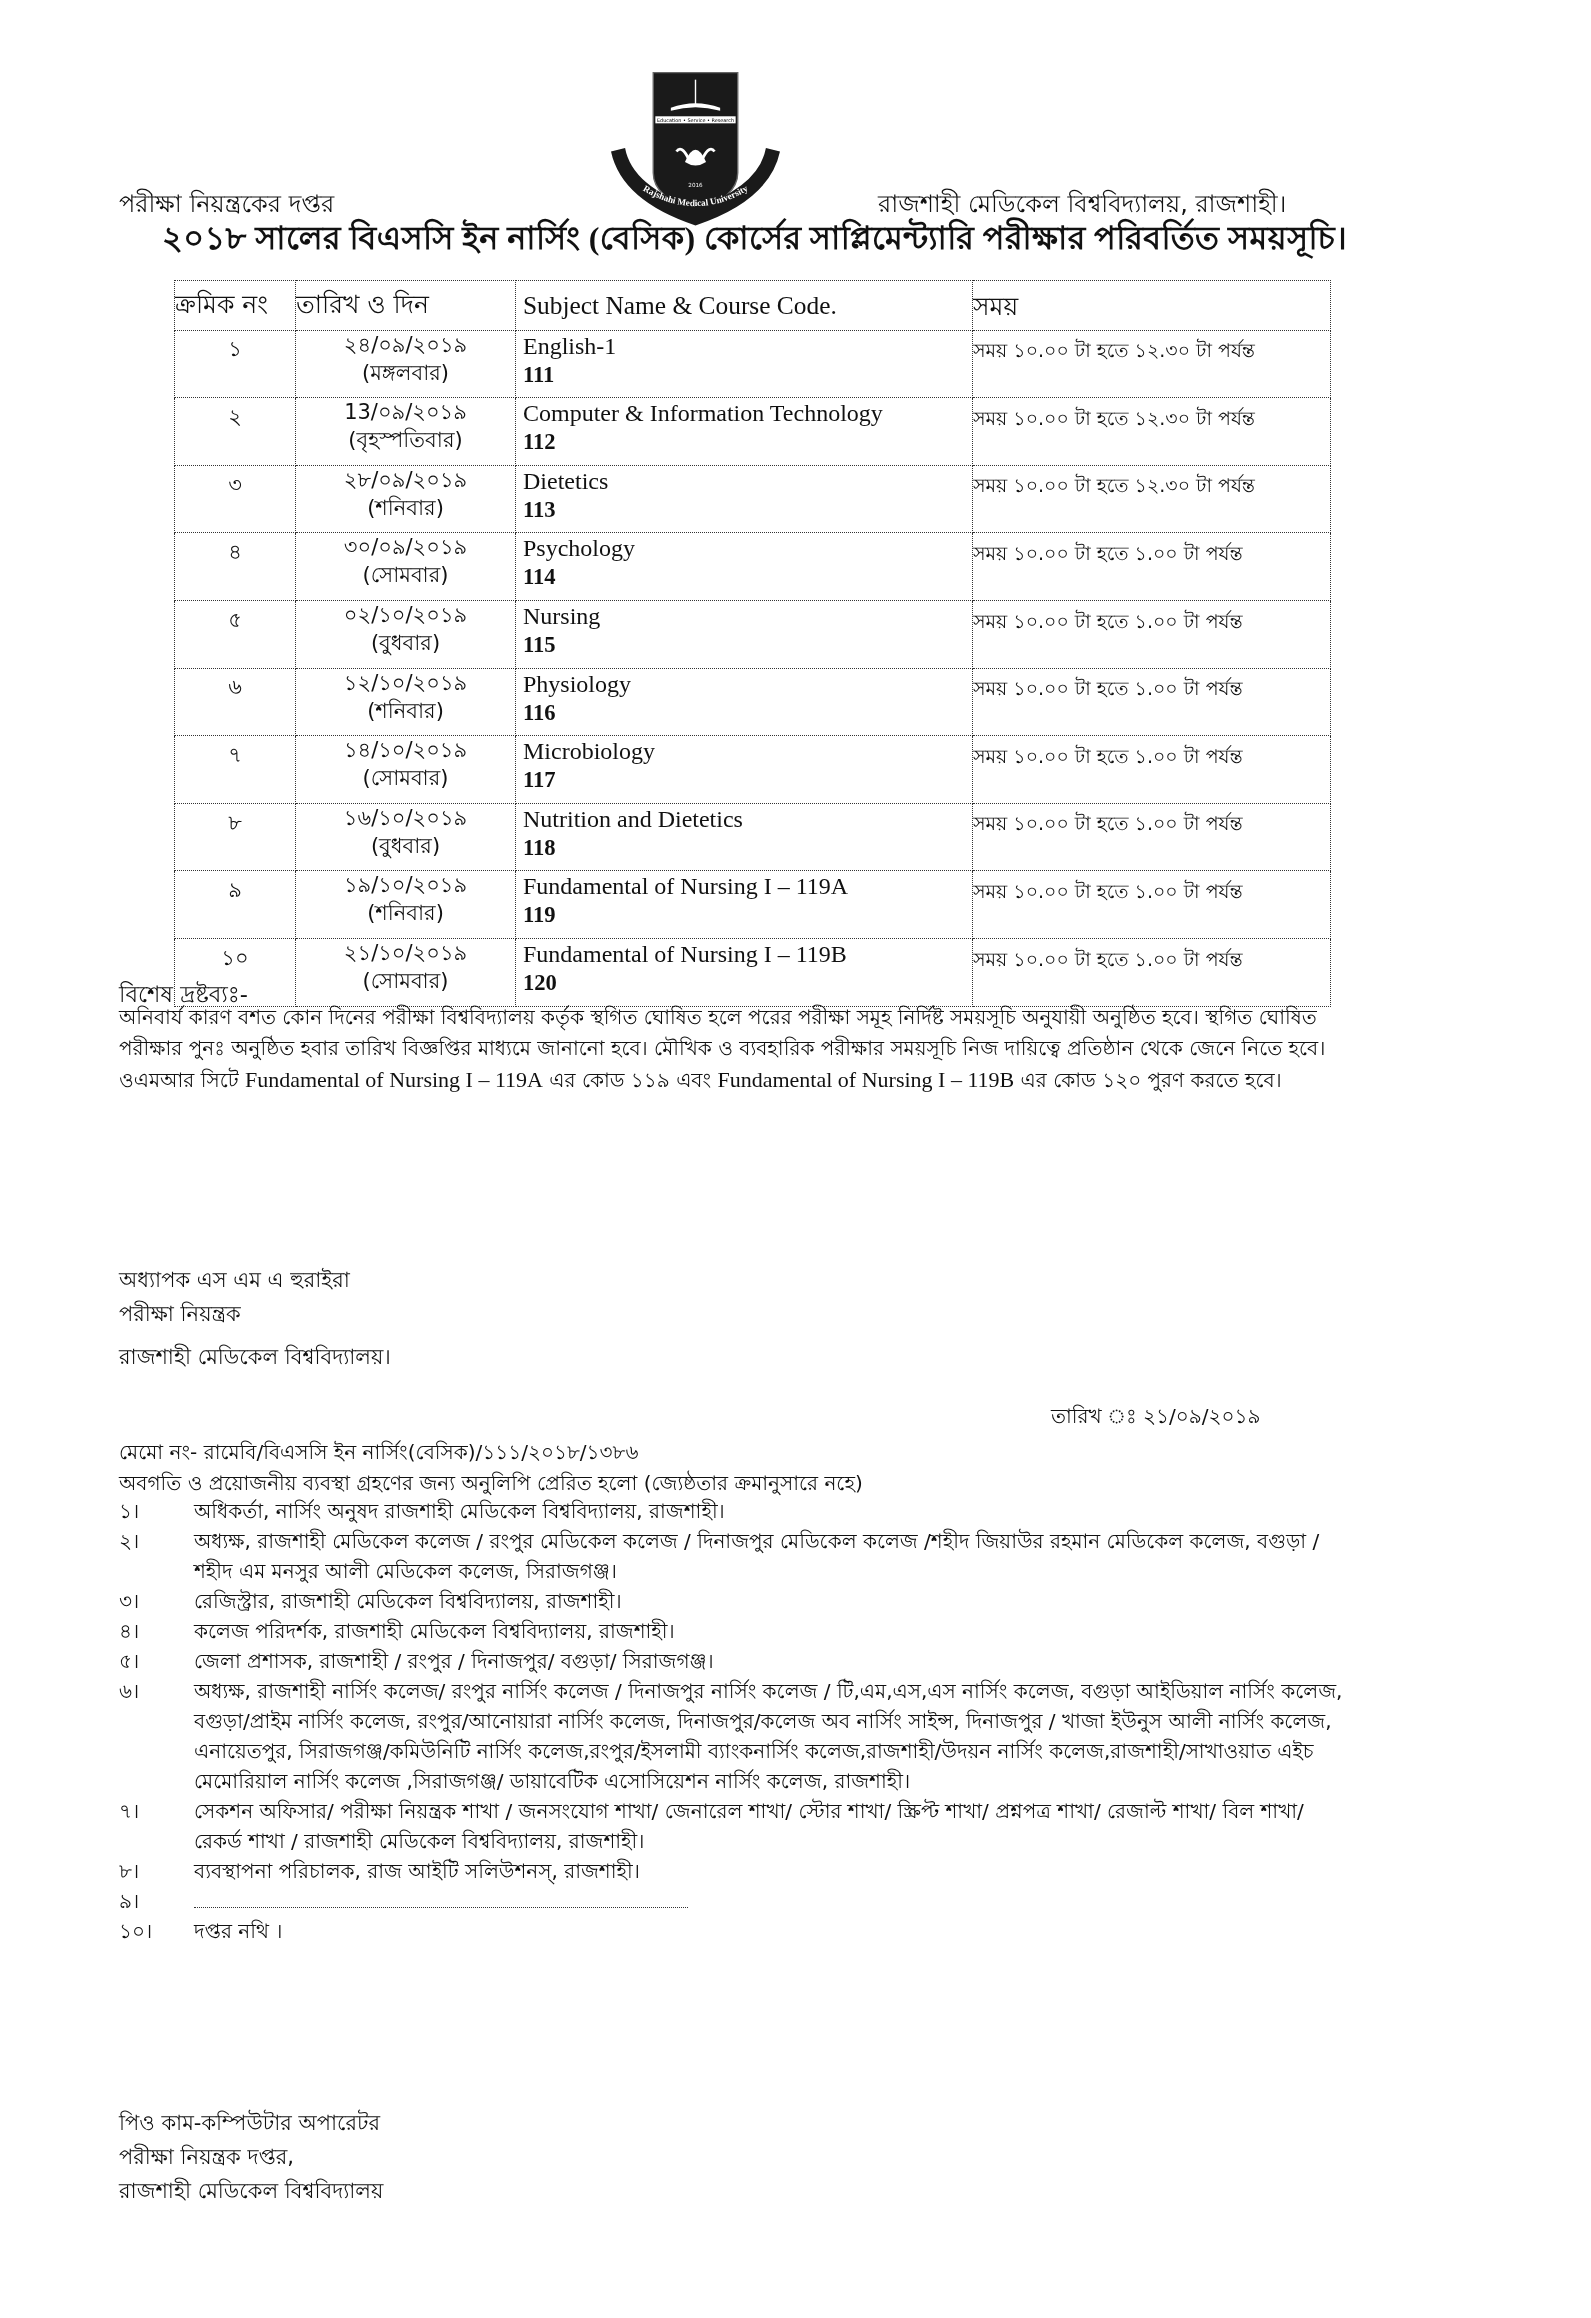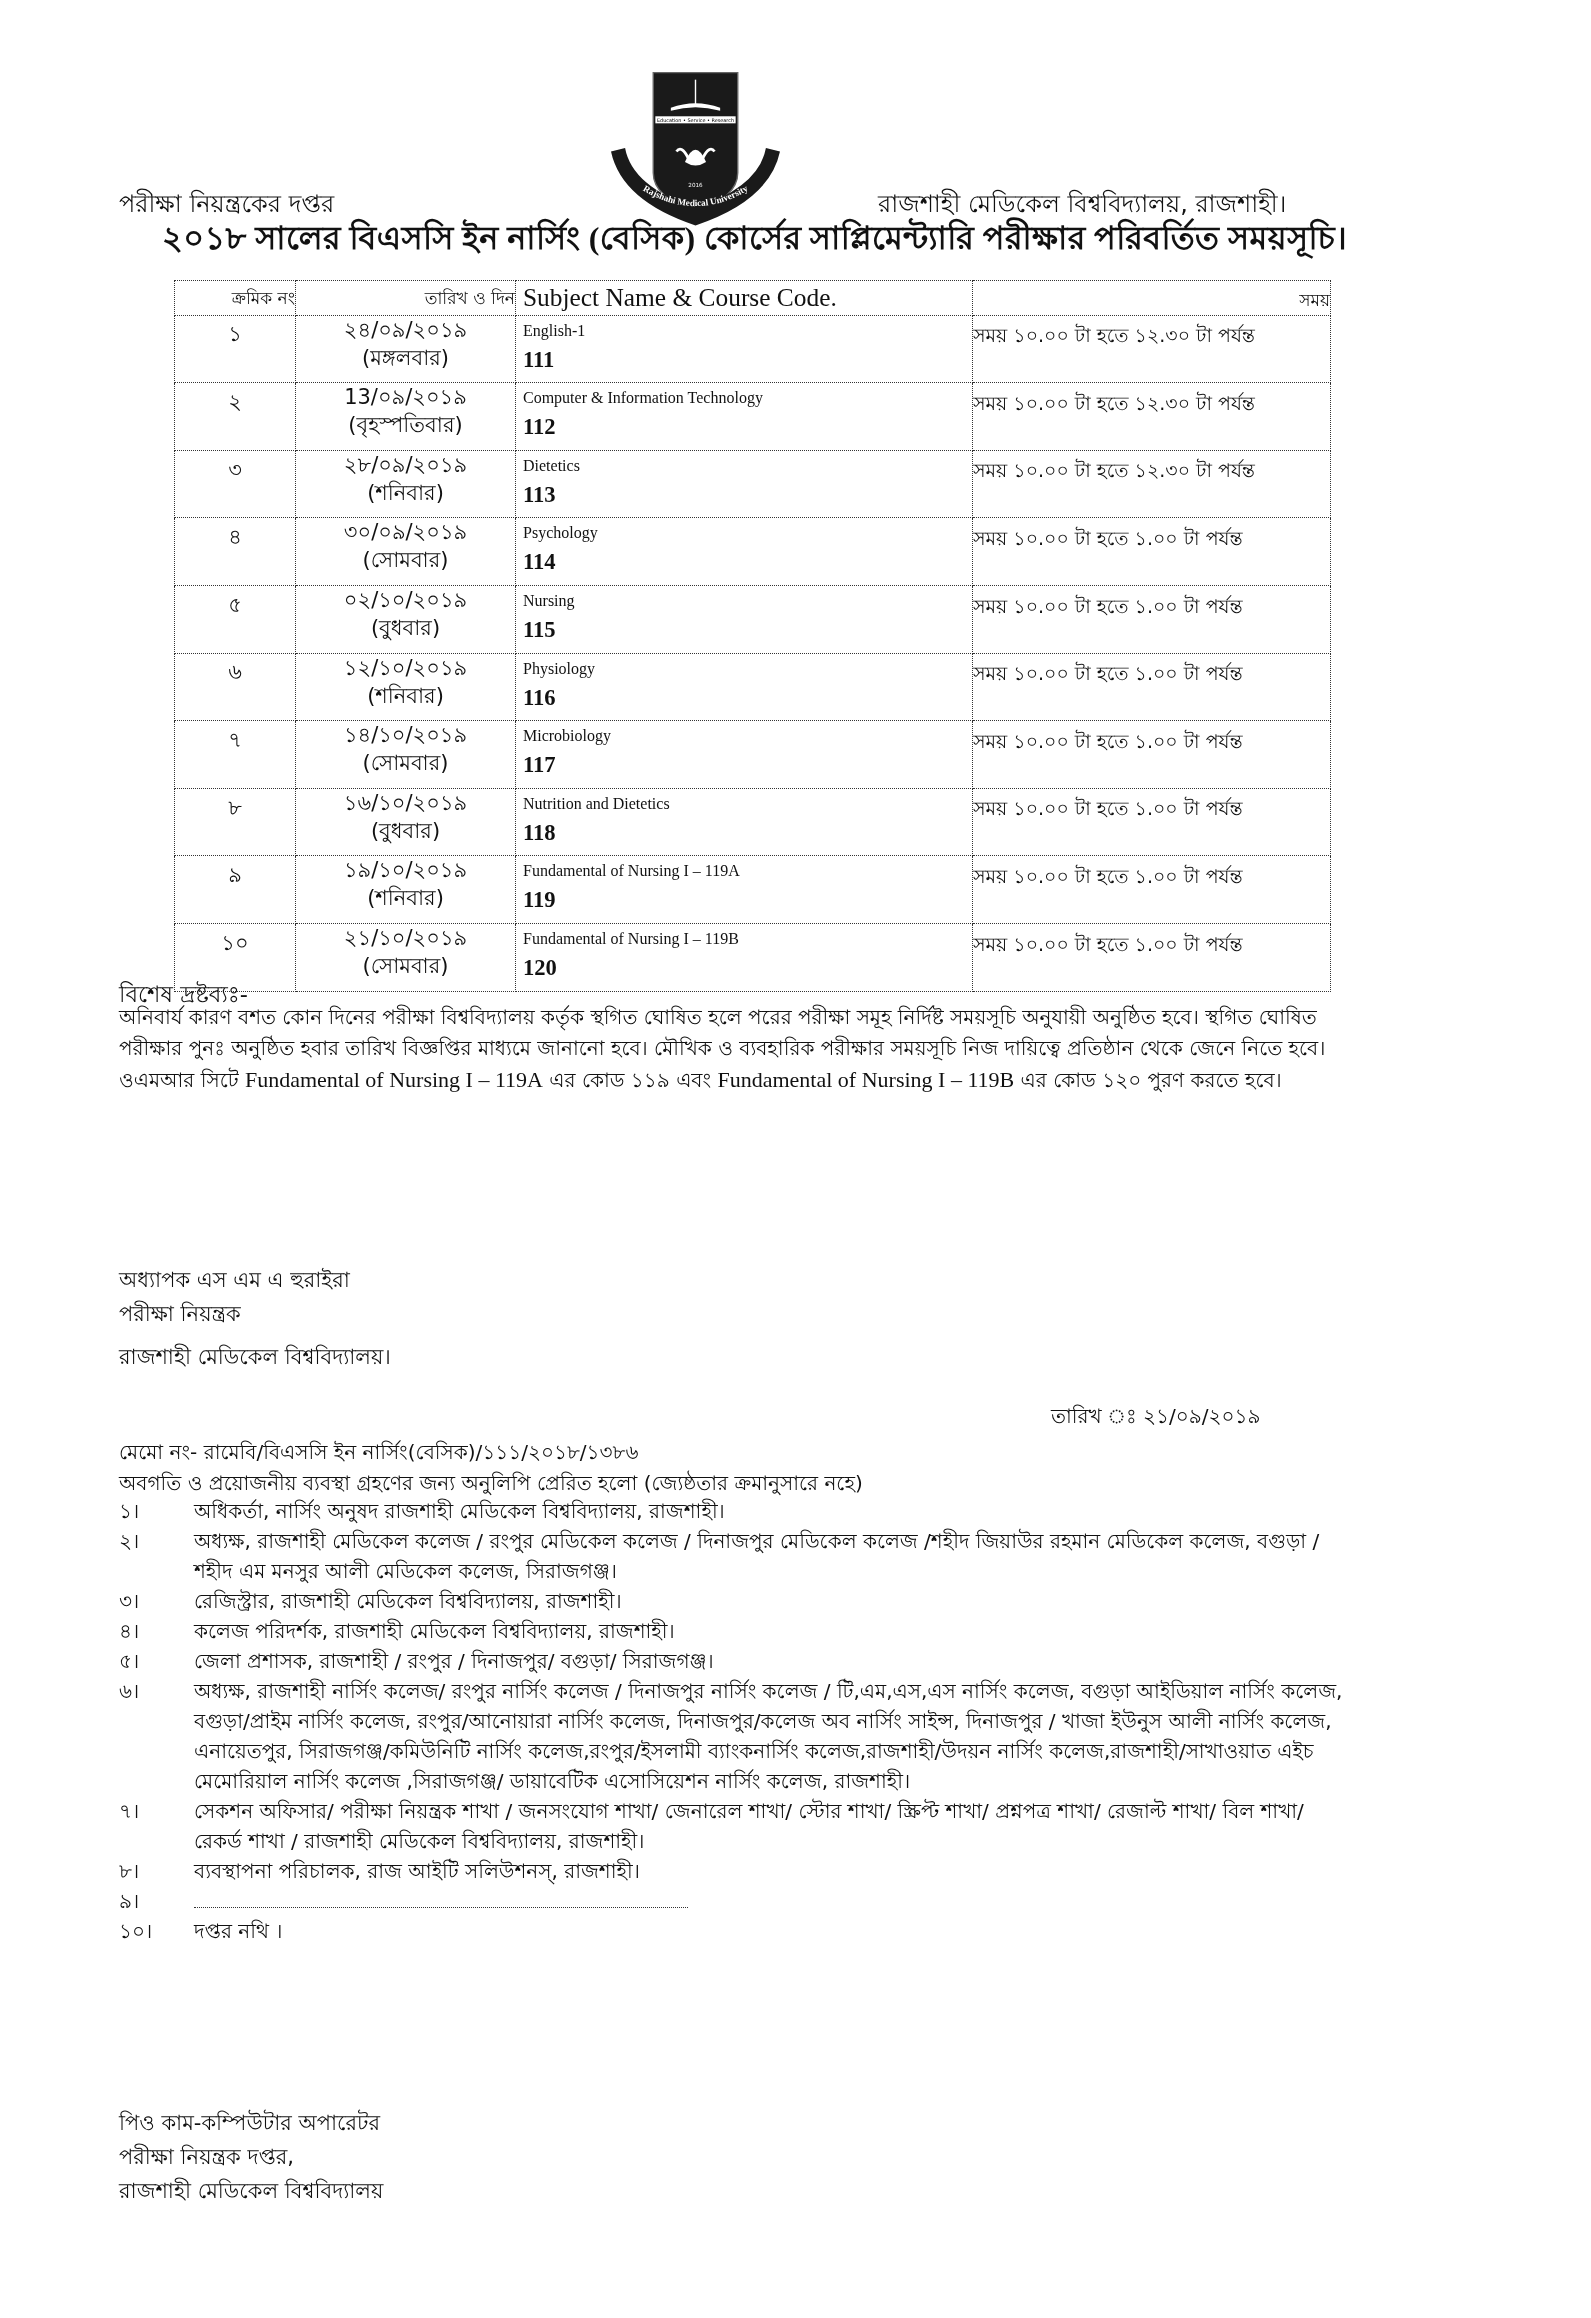--- a/index.html
+++ b/index.html
@@ -13,28 +13,28 @@
   .logo { left: 593px; top: 67px; width: 205px; height: 169px; }
   .title { left: 162px; top: 213px; width: 1200px; font-size: 32px; font-weight: bold; text-align: left; letter-spacing: 0.4px; font-family: Liberation Serif, serif; }
 
   table.sched {
     position: absolute; left: 174px; top: 280px; width: 1157px;
     border-collapse: collapse; table-layout: fixed;
   }
   table.sched td, table.sched th {
     border: 1.4px dotted #333; padding: 0; vertical-align: top;
   }
-  table.sched th { height: 28px; font-weight: normal; font-size: 17px; text-align: right; vertical-align: middle; }
+  table.sched th { height: 28px; font-weight: normal; font-size: 25px; text-align: left; vertical-align: middle; }
   table.sched th.subj { font-family: "Liberation Serif", serif; font-size: 25.4px; text-align: left; padding-left: 7px; }
   table.sched td { height: 61px; }
   .c-sl { width: 120px; text-align: center; font-size: 21px; padding-top: 2.8px !important; }
   .c-date { width: 219px; text-align: center; font-size: 21px; line-height: 28px; }
   .c-subj { width: 449px; font-family: "Liberation Serif", serif; padding-left: 7px !important; }
   .c-time { text-align: left; font-size: 19px; padding-top: 5.6px !important; }
-  .subj-name { font-size: 16px; line-height: 30px; display: block; }
+  .subj-name { font-size: 24px; line-height: 30px; display: block; }
   .subj-code { font-size: 22.6px; line-height: 28px; font-weight: bold; display: block; }
 
   .note-head { left: 119px; top: 977px; font-size: 22.6px; }
   .note-body { left: 119px; top: 1002px; width: 1242px; font-size: 20px; line-height: 31px; }
   .note-body .en { font-family: "Liberation Serif", serif; font-size: 22px; }
 
   .sig { left: 119px; top: 1263px; font-size: 21px; line-height: 34px; }
   .sig .org { margin-top: 8.5px; }
   .memo { left: 119px; top: 1401px; font-size: 20px; margin-top: 36px; }
   .memo-date { left: 1051px; top: 1401px; font-size: 20px; }

